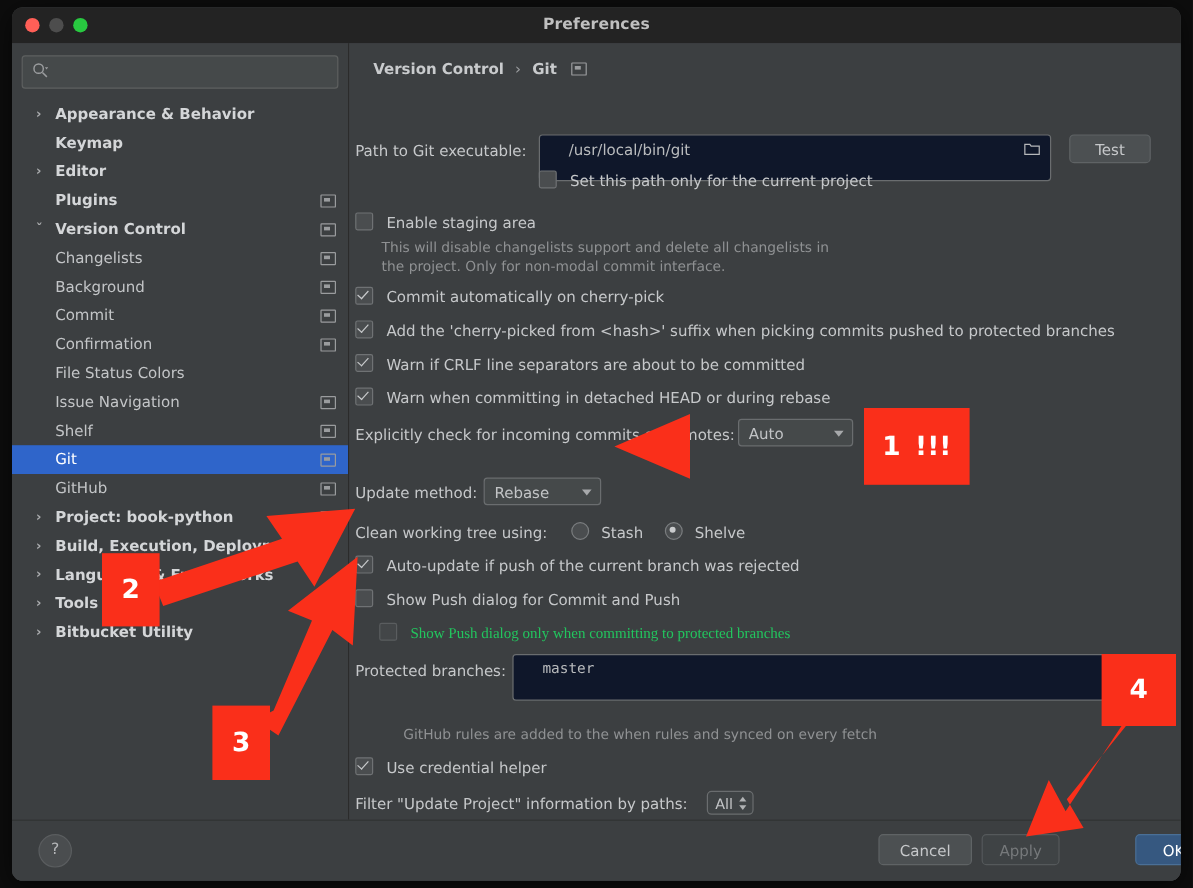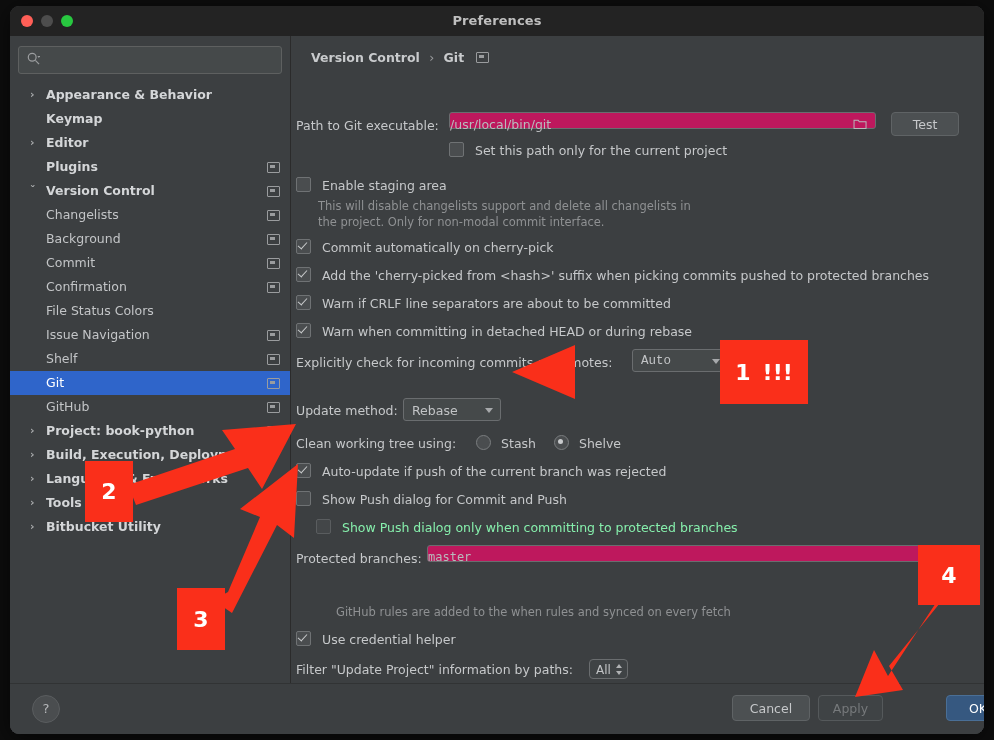--- a/index.html
+++ b/index.html
@@ -48,28 +48,28 @@
   .crumb .cfgicon:after{content:"";position:absolute;left:2px;top:2px;width:5px;height:3px;background:#9a9c9e;}
 
   .row{position:absolute;font-size:12.5px;color:#c6c8ca;white-space:nowrap;}
   .sub{font-size:11.5px;color:#8f9193;}
 
   .cb{display:inline-block;width:13px;height:13px;border:1px solid #6f7274;background:#4a4d4f;
       border-radius:2px;position:relative;vertical-align:-2px;margin-right:7px;}
   .cb.on:after{content:"";position:absolute;left:3px;top:0px;width:4px;height:8px;border:solid #c8cacc;
       border-width:0 1.6px 1.6px 0;transform:rotate(42deg);}
   .cb.dis{border-color:#5a5d5f;background:#434648;}
-  .lblmuted{color:#86efac;}
+  .lblmuted{color:#22c55e;font-family:Liberation Serif, serif;}
 
   .rd{display:inline-block;width:13px;height:13px;border:1px solid #7a7d7f;border-radius:50%;
       background:#4a4d4f;position:relative;vertical-align:-2px;margin-right:6px;}
   .rd.on:after{content:"";position:absolute;left:3px;top:3px;width:5px;height:5px;border-radius:50%;background:#c9cbcd;}
 
-  .textfield{background:#be185d;border:1px solid #6a6d6f;border-radius:3px;height:17px;
-      color:#b9bbbd;font-size:12.5px;line-height:23px;padding:0 0;box-sizing:border-box;position:relative;}
+  .textfield{background:#0f172a;border:1px solid #6a6d6f;border-radius:3px;height:39px;
+      color:#b9bbbd;font-size:12.5px;line-height:23px;padding:0 24px;box-sizing:border-box;position:relative;}
   .textfield.mono{font-family:"DejaVu Sans Mono","Liberation Mono",monospace;font-size:12px;}
 
   .btn{background:#4c5052;border:1px solid #5f6365;border-radius:4px;color:#c6c8ca;font-size:12.5px;
        text-align:center;box-sizing:border-box;}
   .btn.primary{background:#365880;border-color:#4a6f96;color:#fff;}
   .btn.disabled{color:#76797b;background:#3f4345;border-color:#55595b;}
 
   .combo{background:#45494a;border:1px solid #6a6d6f;border-radius:3px;height:23px;
          color:#c2c4c6;font-size:12.5px;line-height:23px;padding:0 22px 0 8px;box-sizing:border-box;position:relative;display:inline-block;}
   .combo .arr{position:absolute;right:7px;top:9px;width:0;height:0;border-left:4.5px solid transparent;
@@ -184,21 +184,21 @@
         <div class="row" style="left:5px;top:259px;">
           <span class="cb on"></span>
           <span>Warn if CRLF line separators are about to be committed</span>
         </div>
         <div class="row" style="left:5px;top:287px;">
           <span class="cb on"></span>
           <span>Warn when committing in detached HEAD or during rebase</span>
         </div>
 
         <div class="row" style="left:5px;top:319px;">Explicitly check for incoming commits on remotes:</div>
-        <div class="combo" style="position:absolute;left:341px;top:313px;width:96px;font-family:Liberation Mono, monospace;">
+        <div class="combo" style="position:absolute;left:324px;top:313px;width:96px;">
           <span>Auto</span>
           <span class="arr"></span>
         </div>
 
         <div class="row" style="left:5px;top:367px;">Update method:</div>
         <div class="combo" style="position:absolute;left:112px;top:362px;width:98px;">
           <span>Rebase</span>
           <span class="arr"></span>
         </div>
 

